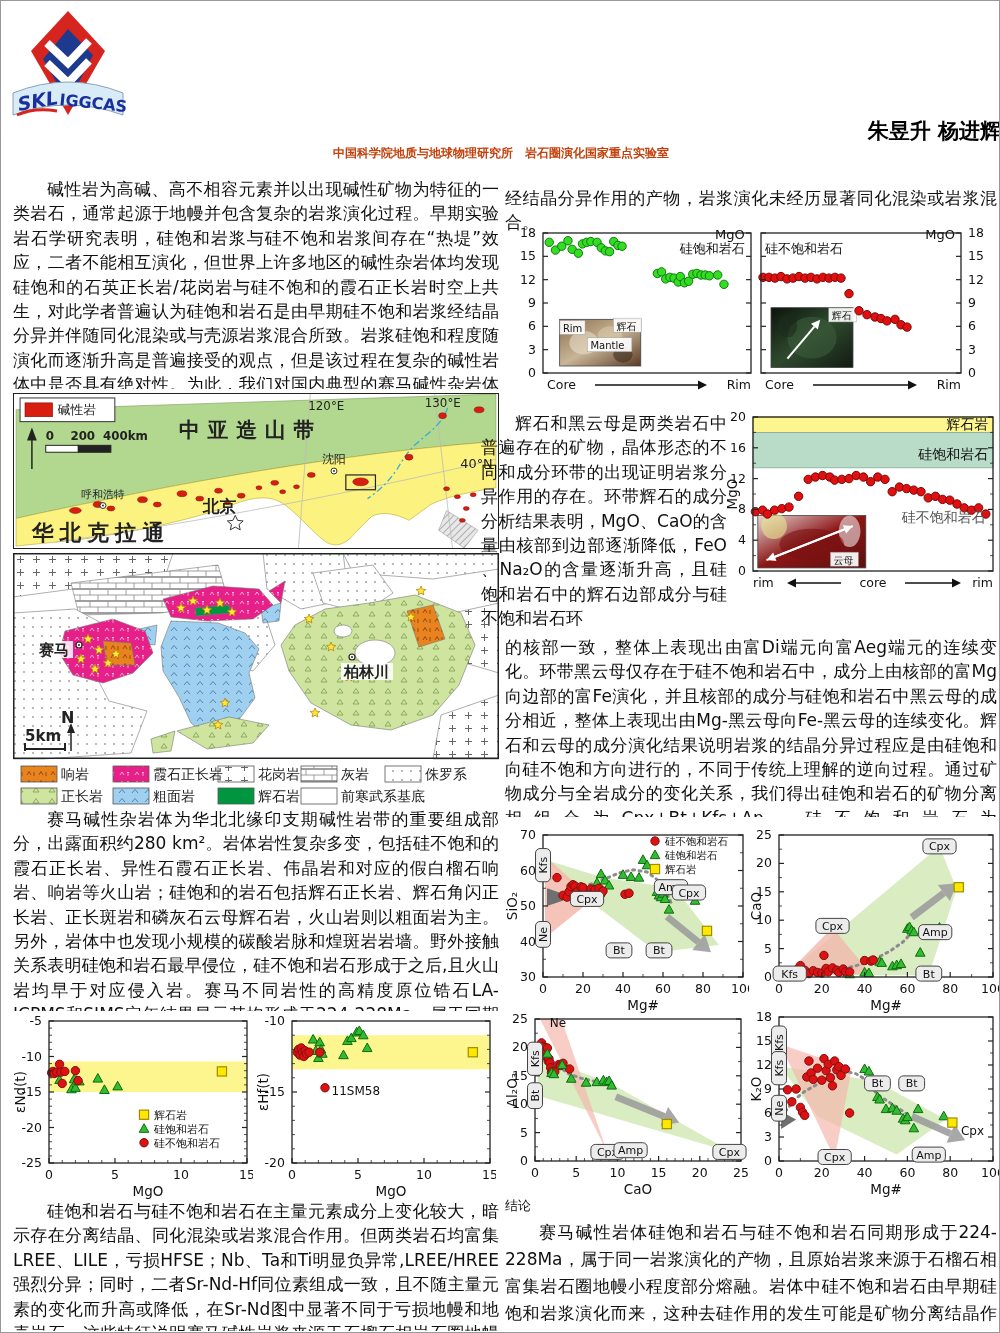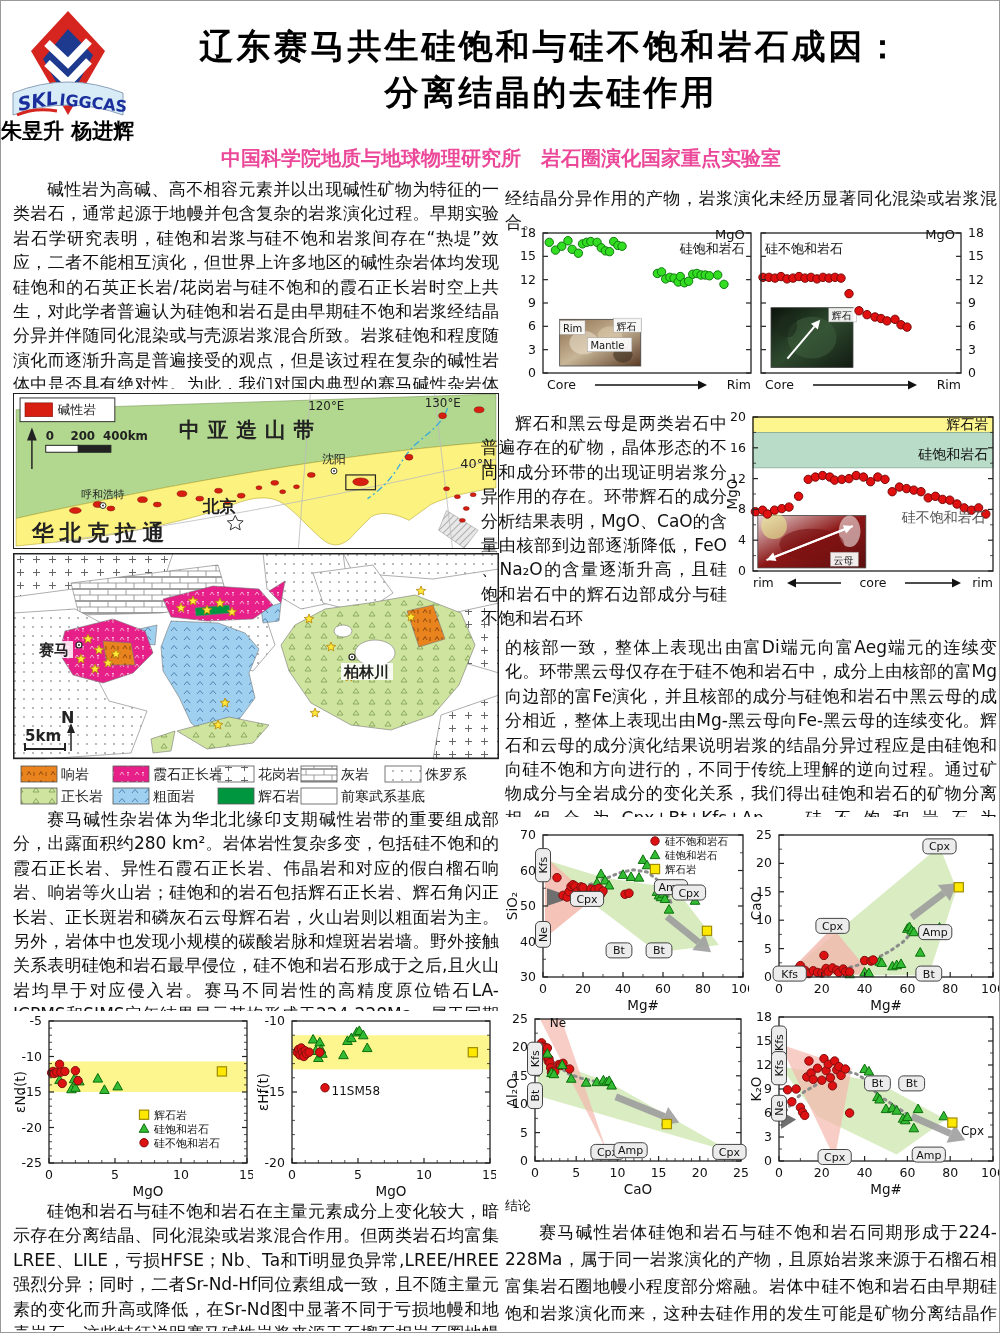--- a/index.html
+++ b/index.html
@@ -2,22 +2,22 @@
 <html><head>
 <meta charset="utf-8">
 <style>
 html,body{margin:0;padding:0;background:#888}
 .page{position:relative;width:1000px;height:1333px;background:#fff;margin:0 auto;
   font-family:"DejaVu Sans","Liberation Sans",sans-serif;overflow:hidden;border:1px solid #999;box-sizing:border-box}
 .abs{position:absolute}
 .para{font-size:17px;line-height:24.4px;text-align:justify;color:#101010;overflow:hidden}
 .indent{text-indent:2em}
 .title-line{font-size:34px;font-weight:bold;letter-spacing:3px;color:#000;line-height:46px;text-align:center}
-.authors{font-size:21px;font-weight:bold;text-align:left;color:#000}
-.affil{font-size:20px;font-weight:bold;text-align:center;color:#ec4899}
+.authors{font-size:21px;font-weight:bold;text-align:right;color:#000}
+.affil{font-size:12px;font-weight:bold;text-align:center;color:#c2410c}
 .chart{position:absolute}
 svg text{font-family:"DejaVu Sans","Liberation Sans",sans-serif}
 .map-border{border:1.5px solid #222;box-sizing:border-box;background:#fff}
 .concl-h{font-size:13px;color:#101010}
 .concl{font-size:17px;line-height:27px;text-align:justify;color:#101010;overflow:hidden}
 </style>
 </head>
 <body>
 
 <div class="page">
@@ -26,24 +26,20 @@
     <polygon points="59,4 96,44 59,108 22,44" fill="#d6251f"></polygon>
     <polygon points="59,22 84,48 59,96 34,52" fill="#1e3a8f"></polygon>
     <path d="M38,36 L59,56 L80,34" stroke="#fff" stroke-width="8" fill="none"></path>
     <path d="M38,56 L59,76 L80,54" stroke="#fff" stroke-width="8" fill="none"></path>
     <path d="M4,86 Q59,64 114,86 L114,108 Q59,88 4,108 Z" fill="#d8ecf8" stroke="#8aa0b8"></path>
     <text x="10" y="104" font-size="19" font-weight="bold" font-style="italic" fill="#1a2f9c" transform="rotate(-10 10 104)">SKL</text>
     <text x="50" y="98" font-size="16" font-weight="bold" fill="#1a2f9c" transform="rotate(6 50 98)">IGGCAS</text>
     <path d="M8,108 Q26,100 48,104" stroke="#d6251f" stroke-width="3" fill="none"></path>
   </svg>
 
-  <div class="abs" style="left:120px;top:22px;width:860px">
-    <div class="title-line">辽东赛马共生硅饱和与硅不饱和岩石成因：</div>
-    <div class="title-line">分离结晶的去硅作用</div>
-  </div>
   <div class="abs authors" style="left:0;top:116px;width:1000px">朱昱升 杨进辉</div>
   <div class="abs affil" style="left:0;top:144px;width:1000px">中国科学院地质与地球物理研究所　岩石圈演化国家重点实验室</div>
 
   <div class="abs para indent" style="left:12px;top:176px;width:486px;height:212px">碱性岩为高碱、高不相容元素并以出现碱性矿物为特征的一类岩石，通常起源于地幔并包含复杂的岩浆演化过程。早期实验岩石学研究表明，硅饱和岩浆与硅不饱和岩浆间存在“热堤”效应，二者不能相互演化，但世界上许多地区的碱性杂岩体均发现硅饱和的石英正长岩/花岗岩与硅不饱和的霞石正长岩时空上共生，对此学者普遍认为硅饱和岩石是由早期硅不饱和岩浆经结晶分异并伴随同化混染或与壳源岩浆混合所致。岩浆硅饱和程度随演化而逐渐升高是普遍接受的观点，但是该过程在复杂的碱性岩体中是否具有绝对性。为此，我们对国内典型的赛马碱性杂岩体进行详细的矿物学和地球化学研究，以确定该岩体的成因及硅饱和与硅不饱和岩石共生的机制。</div>
 
   <svg class="abs map-border" style="left:12px;top:392px" width="486" height="156" viewBox="0 0 486 156">
     <defs>
       <pattern id="ghatch" width="5" height="5" patternTransform="rotate(45)" patternUnits="userSpaceOnUse">
         <rect width="5" height="5" fill="#e8e8e8"></rect>
           <line x1="0" y1="0" x2="0" y2="5" stroke="#999" stroke-width="1.5"></line>

